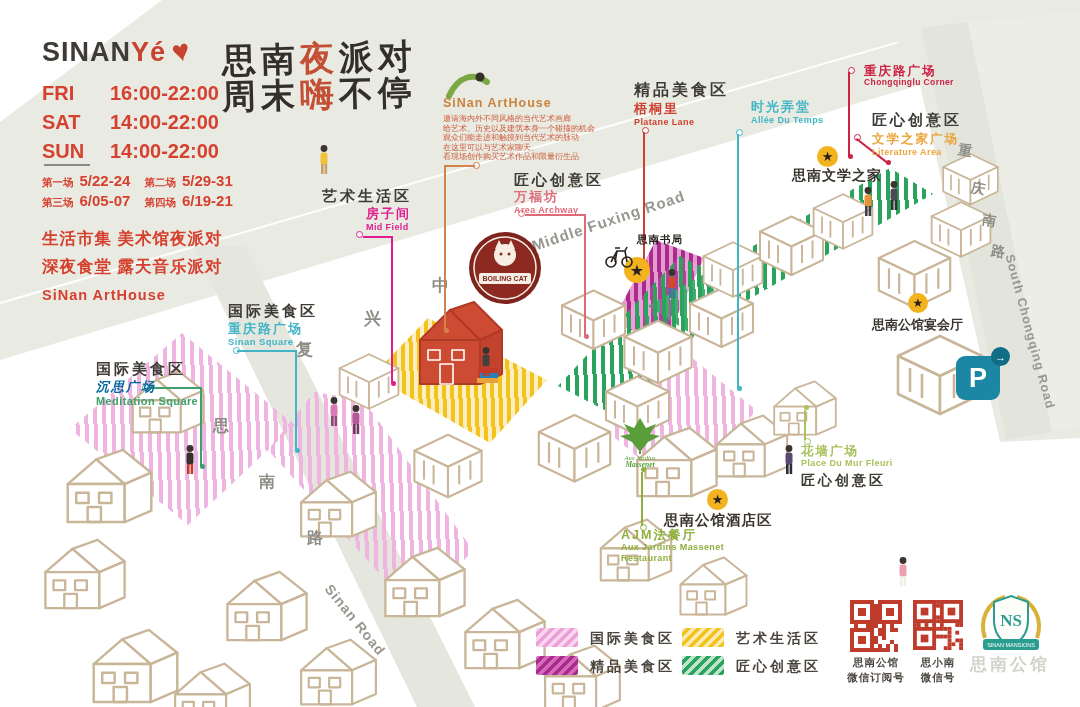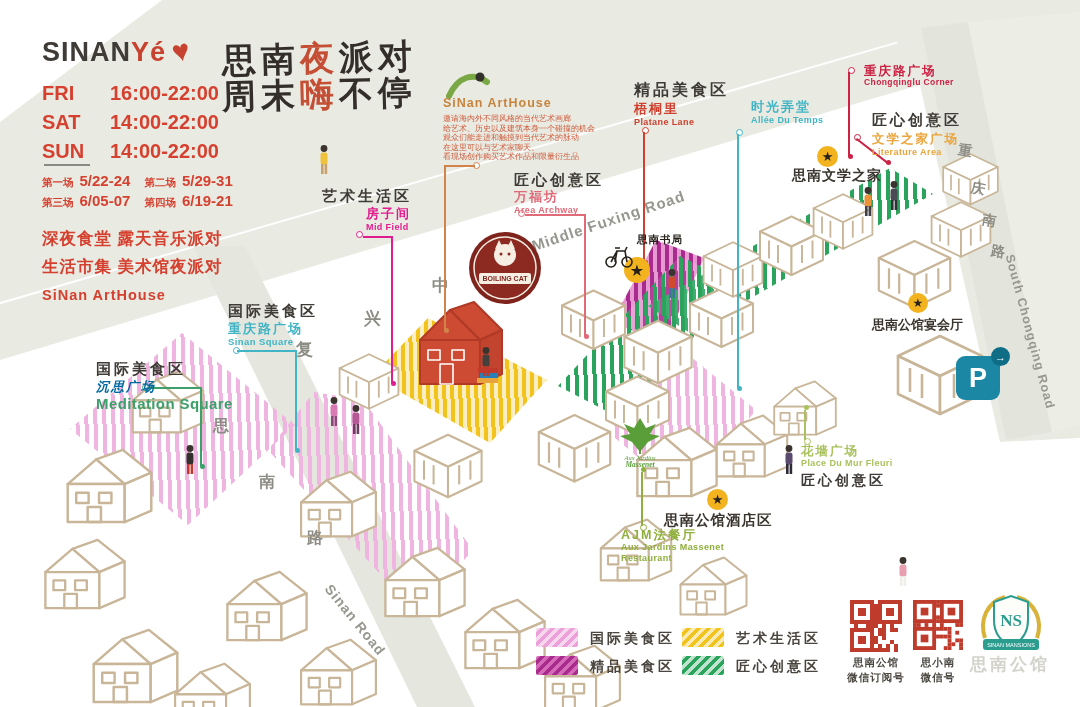--- a/index.html
+++ b/index.html
@@ -457,21 +457,21 @@
 
   <div class="lb" style="left:228px;top:302px;">
     <span class="zh">国际美食区</span>
     <span class="nm" style="color:#41b5c5;margin-top:3px;">重庆路广场</span>
     <span class="en" style="color:#41b5c5;font-size:9.5px;">Sinan Square</span>
   </div>
 
   <div class="lb" style="left:96px;top:360px;">
     <span class="zh">国际美食区</span>
     <span class="nm" style="color:#0369a1;margin-top:3px;font-style:italic;">沉思广场</span>
-    <span class="en" style="color:#3da06a;font-size:15px;">Meditation Square</span>
+    <span class="en" style="color:#3da06a;font-size:11px;">Meditation Square</span>
   </div>
 
   <div class="lb" style="left:621px;top:528px;">
     <span class="nm" style="color:#8faf3c;font-size:12.5px;">AJM法餐厅</span>
     <span class="en" style="color:#8faf3c;">Aux Jardins Massenet</span>
     <span class="en" style="color:#8faf3c;">Restaurant</span>
   </div>
 
   <div class="lb" style="left:801px;top:444px;">
     <span class="nm" style="color:#a9c25d;font-size:12.5px;">花墙广场</span>
@@ -520,22 +520,22 @@
         <span class="dt">6/05-07</span>
       </div>
       <div class="sess">
         <span class="tag">第四场</span>
         <span class="dt">6/19-21</span>
       </div>
     </div>
   </div>
 
   <div class="abs" style="left:42px;top:228px;display:flex;flex-direction:column;gap:6px;">
+    <div class="feat">生活市集 美术馆夜派对</div>
     <div class="feat">深夜食堂 露天音乐派对</div>
-    <div class="feat">生活市集 美术馆夜派对</div>
     <div class="feat" style="font-size:14.5px;margin-top:3px;">SiNan ArtHouse</div>
   </div>
 
   <div class="abs title-line" style="left:222px;top:36px;">
     <span>思南</span><span class="red">夜</span><span>派对</span>
   </div>
   <div class="abs title-line" style="left:222px;top:72px;">
     <span>周末</span><span class="red">嗨</span><span>不停</span>
   </div>
 

